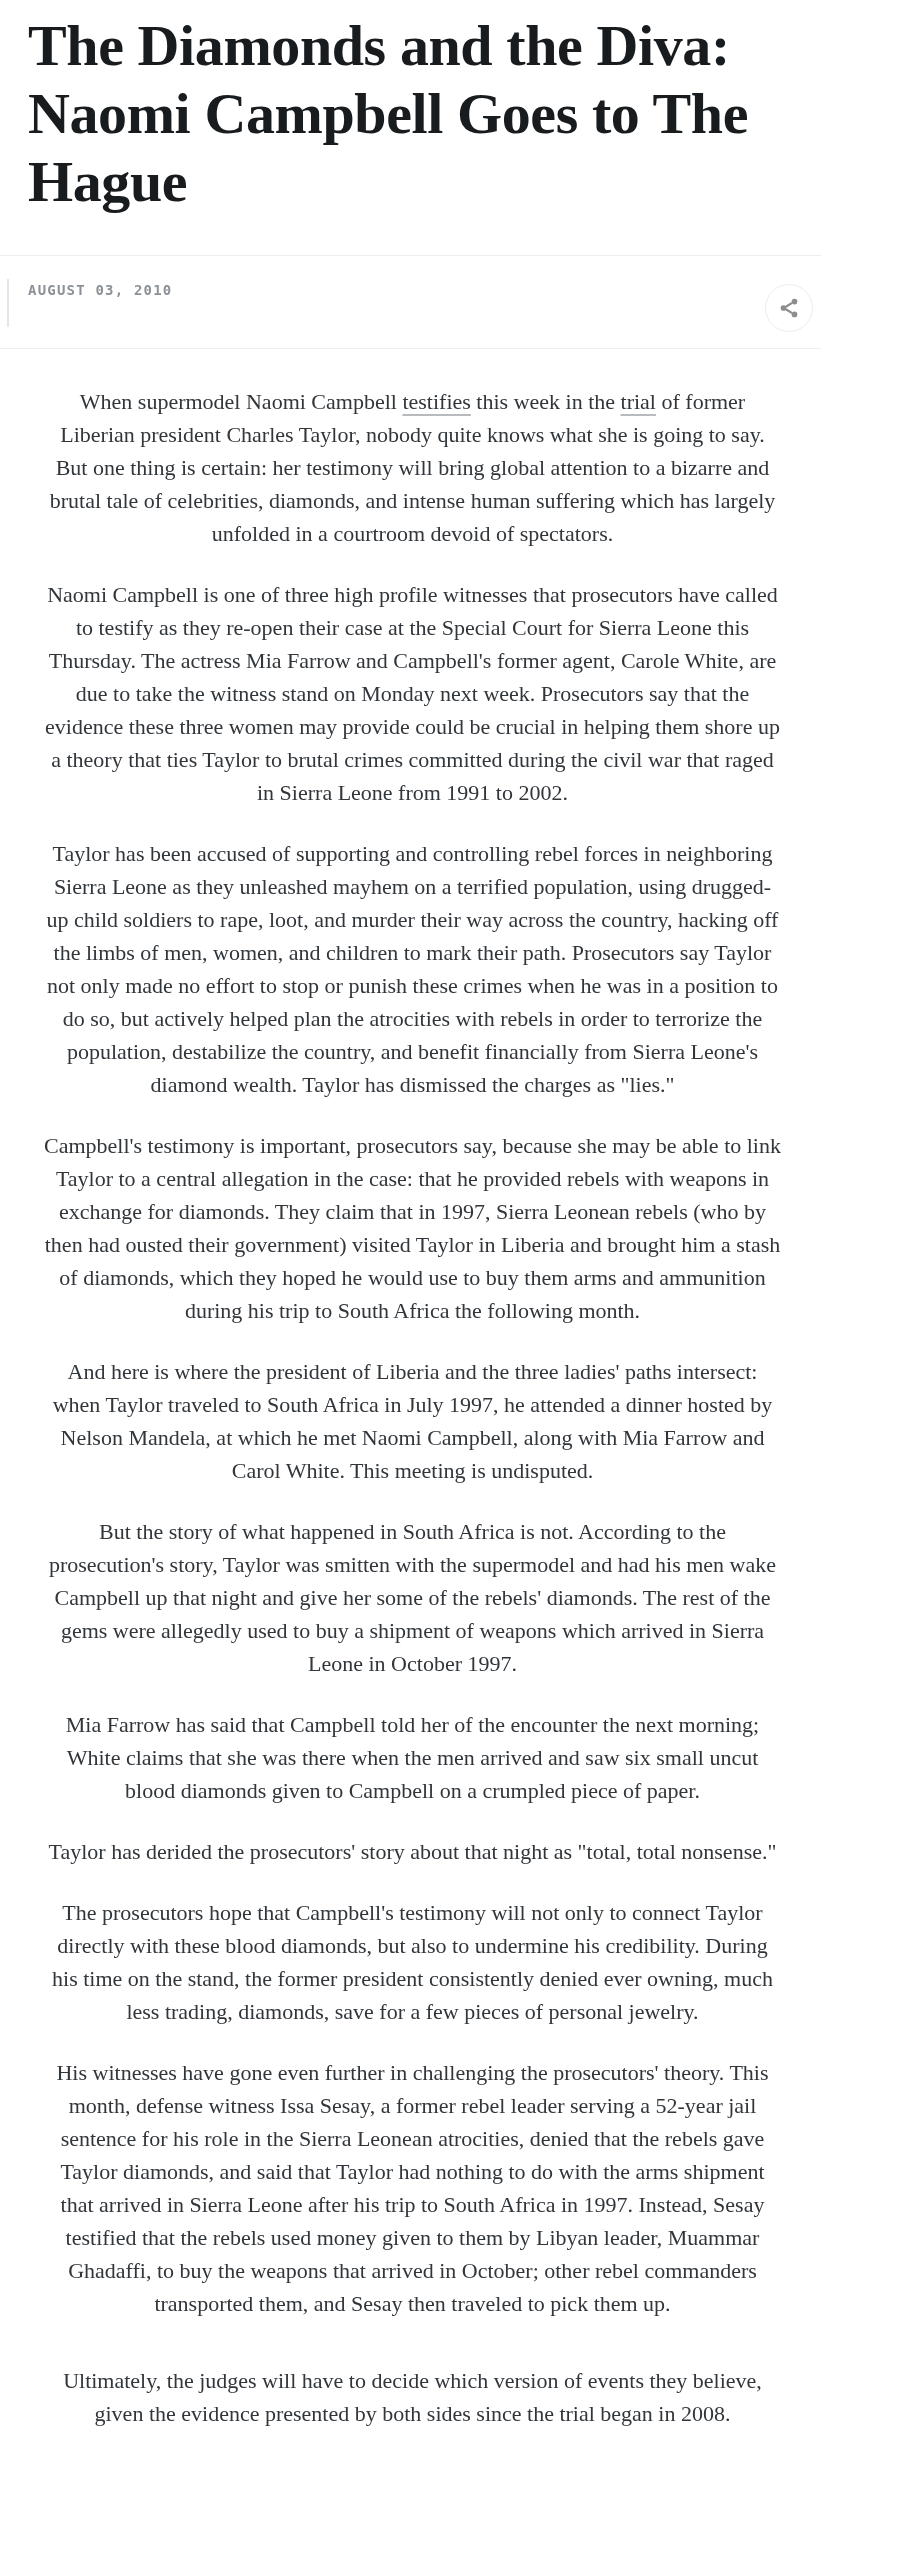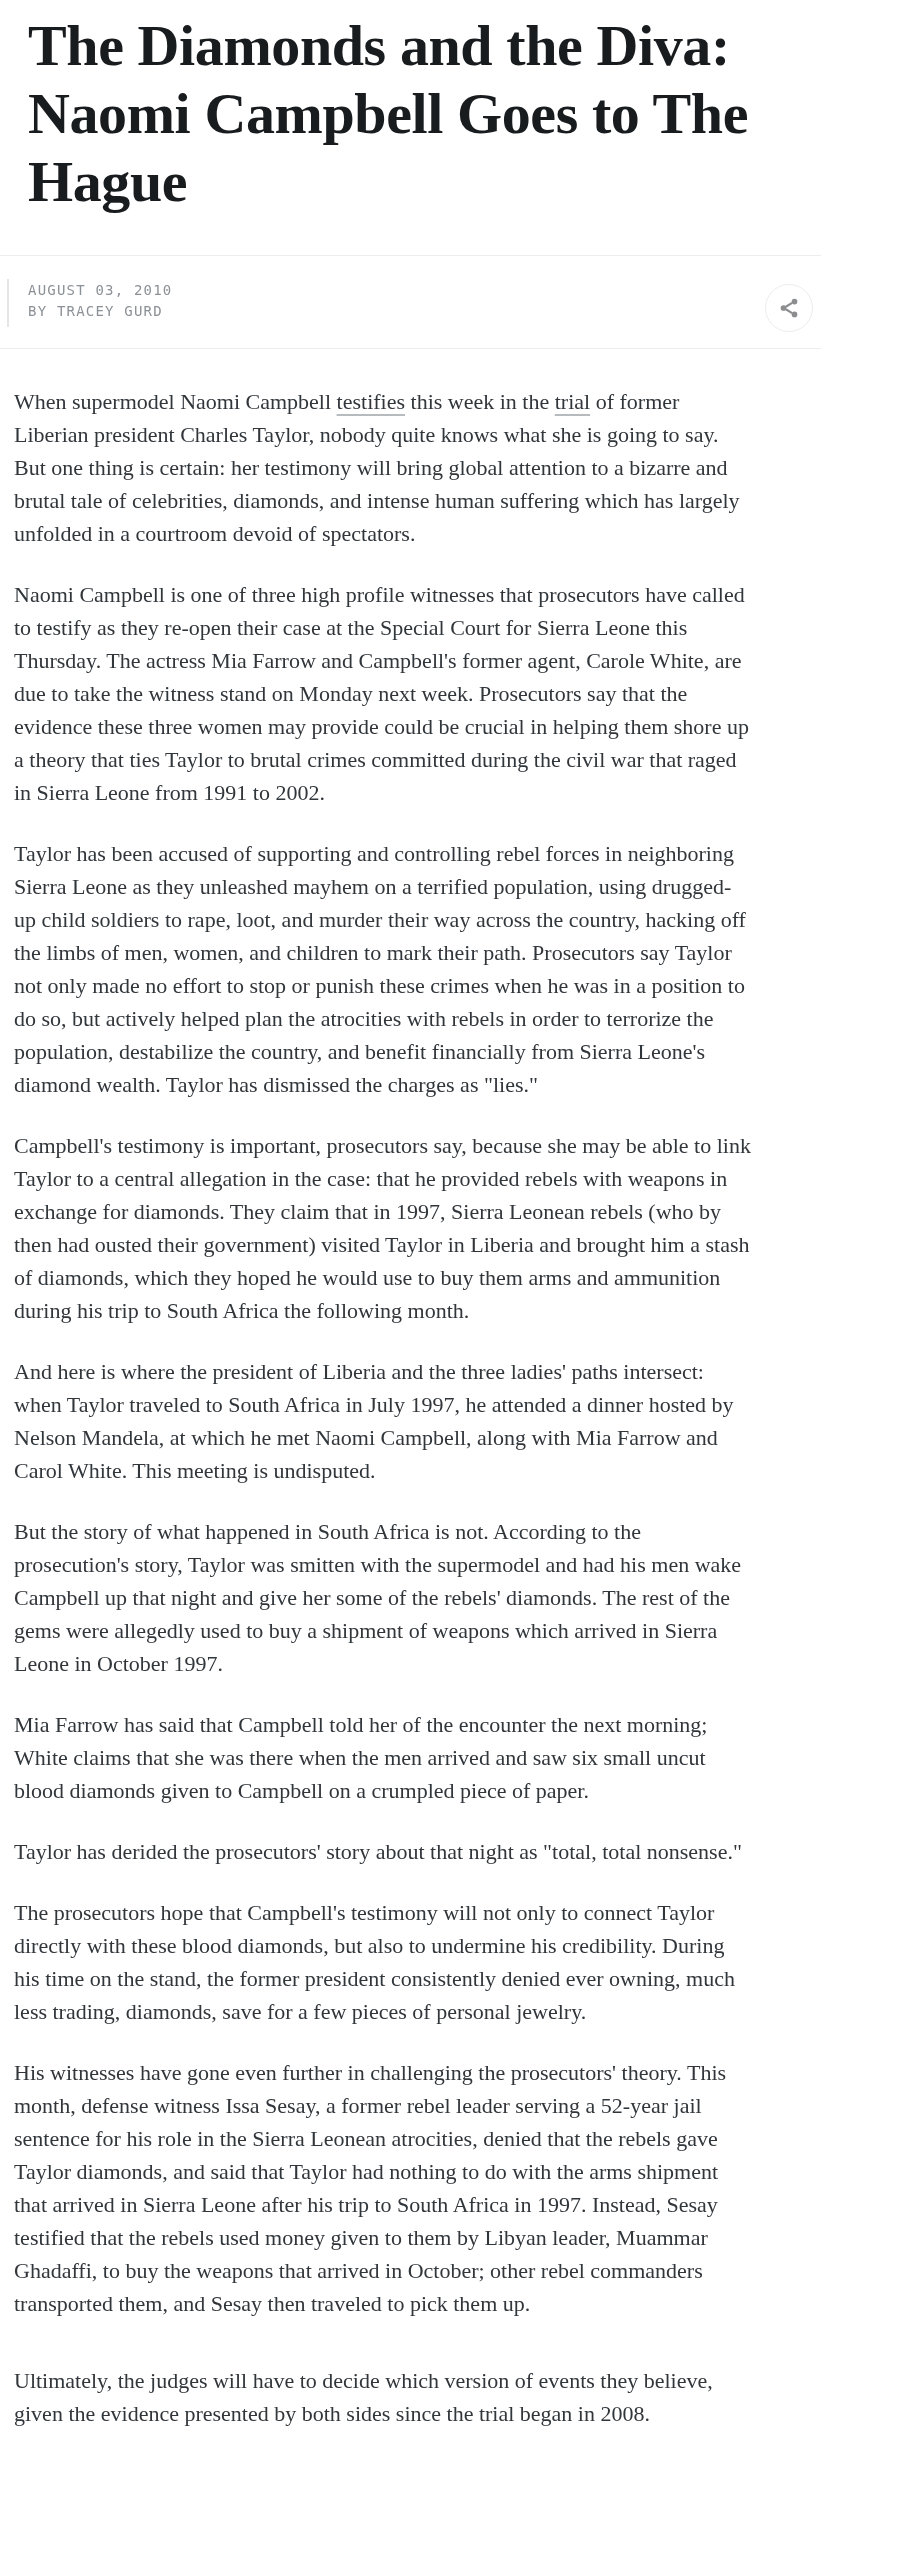--- a/index.html
+++ b/index.html
@@ -30,20 +30,21 @@
   .divider {
     width: 100%;
     height: 0;
     border-top: 1.6px solid #eceded;
   }
   .meta {
     position: relative;
     height: 92px;
     box-sizing: border-box;
     padding: 24px 16px 0 28px;
+    font-weight: bold;
   }
   .meta-rule {
     position: absolute;
     left: 7px;
     top: 23px;
     width: 1.6px;
     height: 48px;
     background: #e4e5e6;
   }
   .meta-line {
@@ -65,22 +66,23 @@
     display: flex;
     align-items: center;
     justify-content: center;
     cursor: pointer;
     padding: 0;
   }
   .share-button svg {
     display: block;
   }
   .article-body {
-    padding: 36px 0 31px 14px;
+    padding: 36px 0 31px 44px;
     width: 740px;
+    text-align: center;
   }
   .article-body p {
     margin: 0 0 28px 0;
     font-family: "Liberation Serif", serif;
     font-size: 22px;
     line-height: 33px;
     color: #31363b;
     width: 737px;
   }
   .article-body p:last-child {
@@ -103,21 +105,20 @@
 
   <h1 class="article-title">The Diamonds and the Diva:
 Naomi Campbell Goes to The
 Hague</h1>
 
   <div class="divider"></div>
 
   <div class="meta">
     <div class="meta-rule"></div>
     <div class="meta-line">AUGUST 03, 2010</div>
-    <div class="meta-line">BY TRACEY GURD</div>
 
     <button class="share-button">
       <span>
         <svg width="22" height="22" viewBox="0 0 24 24">
           <line x1="8.6" y1="10.6" x2="15.4" y2="6.4" stroke="#8b8d8f" stroke-width="2.4"></line>
           <line x1="8.6" y1="13.4" x2="15.4" y2="17.6" stroke="#8b8d8f" stroke-width="2.4"></line>
           <circle cx="18" cy="5" r="3.1" fill="#8b8d8f"></circle>
           <circle cx="6" cy="12" r="3.1" fill="#8b8d8f"></circle>
           <circle cx="18" cy="19" r="3.1" fill="#8b8d8f"></circle>
         </svg>

